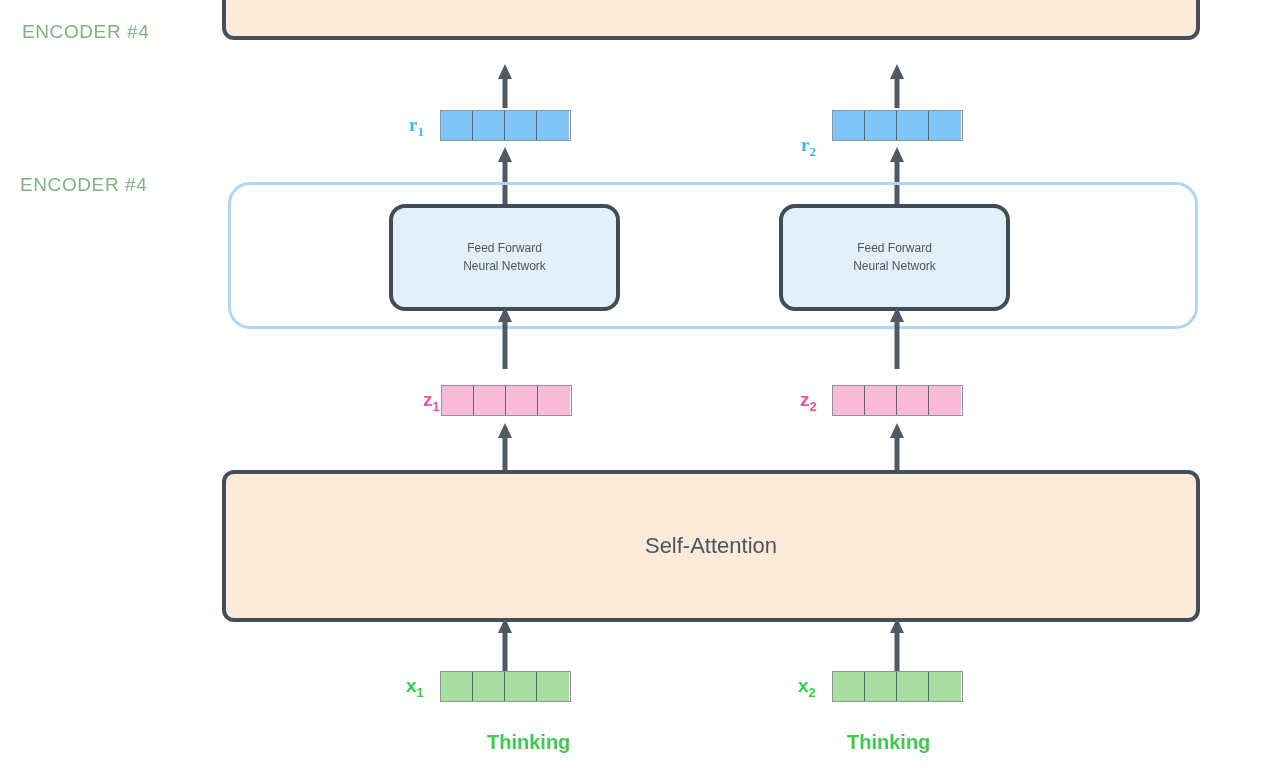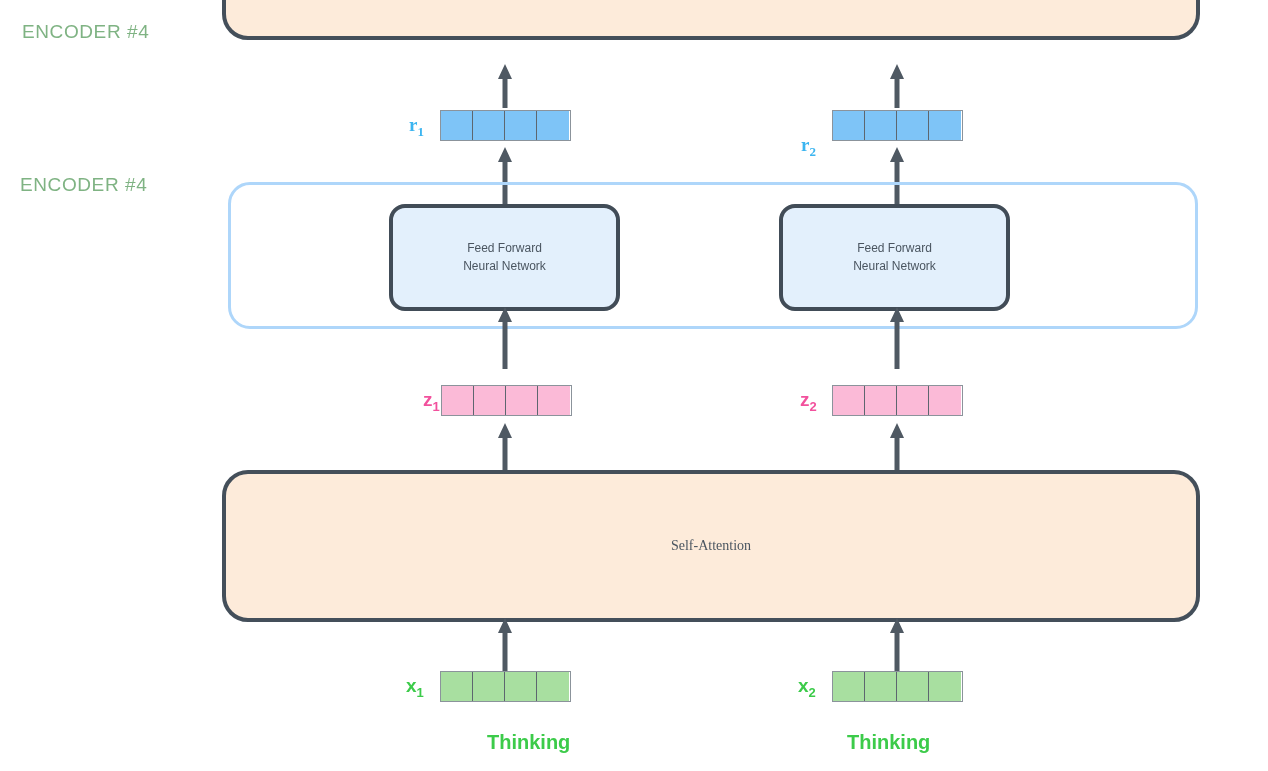--- a/index.html
+++ b/index.html
@@ -43,28 +43,28 @@
     font-family: "Liberation Sans", sans-serif;
   }
   #encoder2-label { left: 22px; top: 21px; }
   #encoder1-label { left: 20px; top: 174px; }
 
   
   .self-attn-box {
     position: absolute;
     background: #fdebda;
     border: 4px solid #444f5a;
-    border-radius: 26px;
+    border-radius: 12px;
     box-sizing: border-box;
     display: flex;
     align-items: center;
     justify-content: center;
     color: #4a5560;
-    font-size: 14px;
-    font-family: Liberation Serif, serif;
+    font-size: 22px;
+    font-family: Liberation Sans, sans-serif;
   }
   #self-attn-2 {
     left: 222px;
     top: -120px;
     width: 978px;
     height: 160px;
   }
   #self-attn-1 {
     left: 222px;
     top: 470px;

